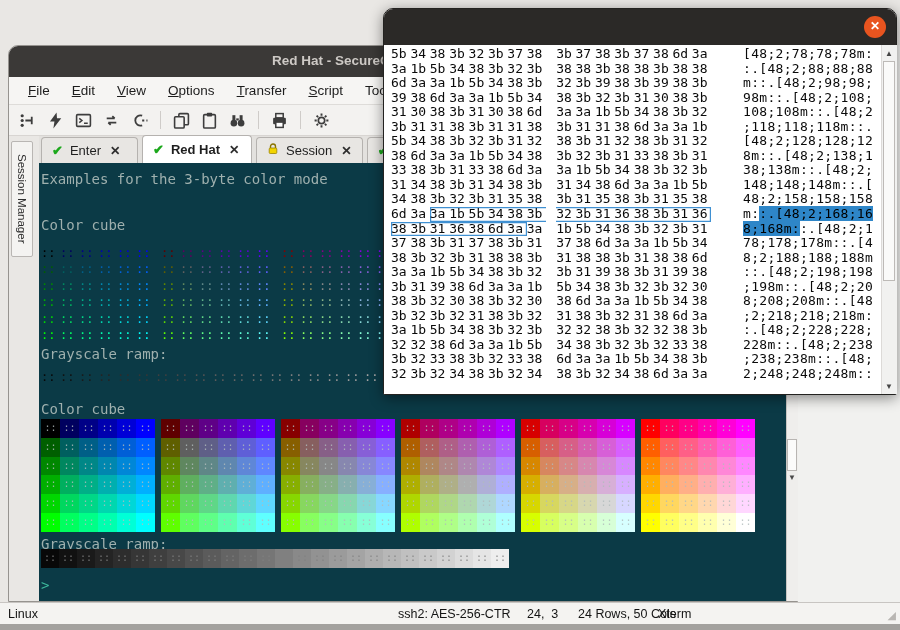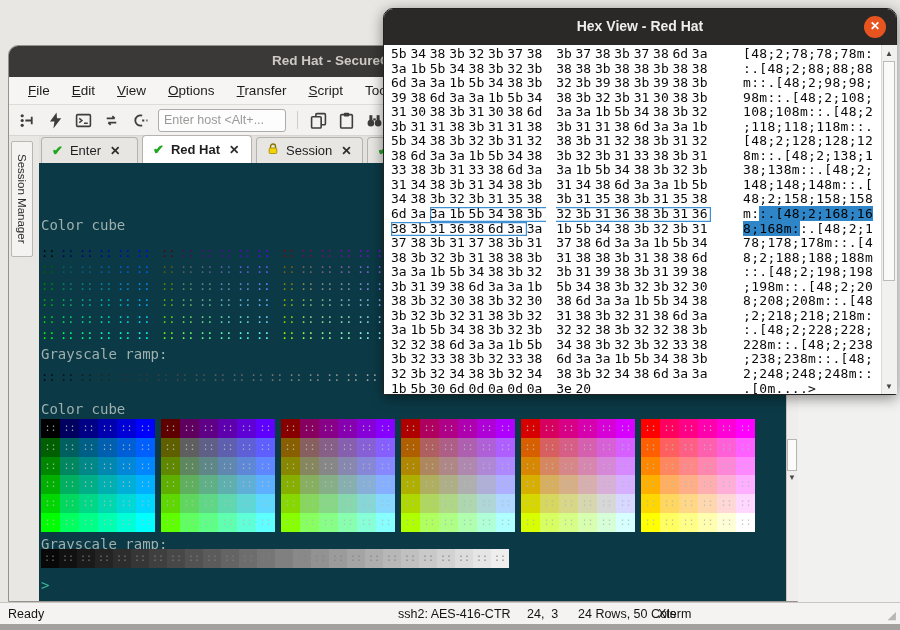--- a/index.html
+++ b/index.html
@@ -129,21 +129,20 @@
         <svg width="17" height="17" viewBox="0 0 16 16">
             <path d="M3.5 6 H11 M11 6 L8.8 3.8 M12.5 10 H5 M5 10 L7.2 12.2" stroke="#3d3d3d" stroke-width="1.6" fill="none"></path>
           </svg>
       </span>
       <span class="tbtn">
         <svg width="17" height="17" viewBox="0 0 16 16">
             <path d="M10.5 3.5 A4.8 4.8 0 1 0 10.5 12.5" stroke="#3d3d3d" stroke-width="1.7" fill="none"></path>
             <path d="M10.5 8 h2 M14.5 8 h1" stroke="#3d3d3d" stroke-width="1.7"></path>
           </svg>
       </span>
-      <input id="host-input" type="text" placeholder="Enter host &lt;Alt+..." style="">
       <span class="tsep"></span>
       <span class="tbtn">
         <svg width="17" height="17" viewBox="0 0 16 16">
             <rect x="5.5" y="1.5" width="9" height="10.5" rx="1" fill="none" stroke="#3d3d3d" stroke-width="1.5"></rect>
             <rect x="1.5" y="4.5" width="9" height="10.5" rx="1" fill="#f3f2f0" stroke="#3d3d3d" stroke-width="1.5"></rect>
           </svg>
       </span>
       <span class="tbtn">
         <svg width="17" height="17" viewBox="0 0 16 16">
             <rect x="2.5" y="2.5" width="11" height="12.5" rx="1" fill="none" stroke="#3d3d3d" stroke-width="1.5"></rect>
@@ -203,20 +202,21 @@
           <span>Session</span>
           <span class="close">✕</span>
         </div>
         <div class="tab" style="min-width: 98px;">
           <span class="check">✔</span>
           <span></span>
         </div>
       </div>
 
     <div id="terminal" class="abs" style="background: rgb(11, 58, 70); color: rgb(159, 176, 174);">
+      <div class="tline" style="top:8px">Examples for the 3-byte color mode</div>
       <div class="tline" style="top:54px">Color cube</div>
       <div id="cube1">
           <div class="cubes-row" style="top: 82px;"><span class="cblock"><span class="ccell" style="color: rgb(0, 0, 0);">::</span><span class="ccell" style="color: rgb(0, 0, 95);">::</span><span class="ccell" style="color: rgb(0, 0, 135);">::</span><span class="ccell" style="color: rgb(0, 0, 175);">::</span><span class="ccell" style="color: rgb(0, 0, 215);">::</span><span class="ccell" style="color: rgb(0, 0, 255);">::</span></span><span class="cblock"><span class="ccell" style="color: rgb(95, 0, 0);">::</span><span class="ccell" style="color: rgb(95, 0, 95);">::</span><span class="ccell" style="color: rgb(95, 0, 135);">::</span><span class="ccell" style="color: rgb(95, 0, 175);">::</span><span class="ccell" style="color: rgb(95, 0, 215);">::</span><span class="ccell" style="color: rgb(95, 0, 255);">::</span></span><span class="cblock"><span class="ccell" style="color: rgb(135, 0, 0);">::</span><span class="ccell" style="color: rgb(135, 0, 95);">::</span><span class="ccell" style="color: rgb(135, 0, 135);">::</span><span class="ccell" style="color: rgb(135, 0, 175);">::</span><span class="ccell" style="color: rgb(135, 0, 215);">::</span><span class="ccell" style="color: rgb(135, 0, 255);">::</span></span><span class="cblock"><span class="ccell" style="color: rgb(175, 0, 0);">::</span><span class="ccell" style="color: rgb(175, 0, 95);">::</span><span class="ccell" style="color: rgb(175, 0, 135);">::</span><span class="ccell" style="color: rgb(175, 0, 175);">::</span><span class="ccell" style="color: rgb(175, 0, 215);">::</span><span class="ccell" style="color: rgb(175, 0, 255);">::</span></span><span class="cblock"><span class="ccell" style="color: rgb(215, 0, 0);">::</span><span class="ccell" style="color: rgb(215, 0, 95);">::</span><span class="ccell" style="color: rgb(215, 0, 135);">::</span><span class="ccell" style="color: rgb(215, 0, 175);">::</span><span class="ccell" style="color: rgb(215, 0, 215);">::</span><span class="ccell" style="color: rgb(215, 0, 255);">::</span></span><span class="cblock"><span class="ccell" style="color: rgb(255, 0, 0);">::</span><span class="ccell" style="color: rgb(255, 0, 95);">::</span><span class="ccell" style="color: rgb(255, 0, 135);">::</span><span class="ccell" style="color: rgb(255, 0, 175);">::</span><span class="ccell" style="color: rgb(255, 0, 215);">::</span><span class="ccell" style="color: rgb(255, 0, 255);">::</span></span></div>
           <div class="cubes-row" style="top: 98.4px;"><span class="cblock"><span class="ccell" style="color: rgb(0, 95, 0);">::</span><span class="ccell" style="color: rgb(0, 95, 95);">::</span><span class="ccell" style="color: rgb(0, 95, 135);">::</span><span class="ccell" style="color: rgb(0, 95, 175);">::</span><span class="ccell" style="color: rgb(0, 95, 215);">::</span><span class="ccell" style="color: rgb(0, 95, 255);">::</span></span><span class="cblock"><span class="ccell" style="color: rgb(95, 95, 0);">::</span><span class="ccell" style="color: rgb(95, 95, 95);">::</span><span class="ccell" style="color: rgb(95, 95, 135);">::</span><span class="ccell" style="color: rgb(95, 95, 175);">::</span><span class="ccell" style="color: rgb(95, 95, 215);">::</span><span class="ccell" style="color: rgb(95, 95, 255);">::</span></span><span class="cblock"><span class="ccell" style="color: rgb(135, 95, 0);">::</span><span class="ccell" style="color: rgb(135, 95, 95);">::</span><span class="ccell" style="color: rgb(135, 95, 135);">::</span><span class="ccell" style="color: rgb(135, 95, 175);">::</span><span class="ccell" style="color: rgb(135, 95, 215);">::</span><span class="ccell" style="color: rgb(135, 95, 255);">::</span></span><span class="cblock"><span class="ccell" style="color: rgb(175, 95, 0);">::</span><span class="ccell" style="color: rgb(175, 95, 95);">::</span><span class="ccell" style="color: rgb(175, 95, 135);">::</span><span class="ccell" style="color: rgb(175, 95, 175);">::</span><span class="ccell" style="color: rgb(175, 95, 215);">::</span><span class="ccell" style="color: rgb(175, 95, 255);">::</span></span><span class="cblock"><span class="ccell" style="color: rgb(215, 95, 0);">::</span><span class="ccell" style="color: rgb(215, 95, 95);">::</span><span class="ccell" style="color: rgb(215, 95, 135);">::</span><span class="ccell" style="color: rgb(215, 95, 175);">::</span><span class="ccell" style="color: rgb(215, 95, 215);">::</span><span class="ccell" style="color: rgb(215, 95, 255);">::</span></span><span class="cblock"><span class="ccell" style="color: rgb(255, 95, 0);">::</span><span class="ccell" style="color: rgb(255, 95, 95);">::</span><span class="ccell" style="color: rgb(255, 95, 135);">::</span><span class="ccell" style="color: rgb(255, 95, 175);">::</span><span class="ccell" style="color: rgb(255, 95, 215);">::</span><span class="ccell" style="color: rgb(255, 95, 255);">::</span></span></div>
           <div class="cubes-row" style="top: 114.8px;"><span class="cblock"><span class="ccell" style="color: rgb(0, 135, 0);">::</span><span class="ccell" style="color: rgb(0, 135, 95);">::</span><span class="ccell" style="color: rgb(0, 135, 135);">::</span><span class="ccell" style="color: rgb(0, 135, 175);">::</span><span class="ccell" style="color: rgb(0, 135, 215);">::</span><span class="ccell" style="color: rgb(0, 135, 255);">::</span></span><span class="cblock"><span class="ccell" style="color: rgb(95, 135, 0);">::</span><span class="ccell" style="color: rgb(95, 135, 95);">::</span><span class="ccell" style="color: rgb(95, 135, 135);">::</span><span class="ccell" style="color: rgb(95, 135, 175);">::</span><span class="ccell" style="color: rgb(95, 135, 215);">::</span><span class="ccell" style="color: rgb(95, 135, 255);">::</span></span><span class="cblock"><span class="ccell" style="color: rgb(135, 135, 0);">::</span><span class="ccell" style="color: rgb(135, 135, 95);">::</span><span class="ccell" style="color: rgb(135, 135, 135);">::</span><span class="ccell" style="color: rgb(135, 135, 175);">::</span><span class="ccell" style="color: rgb(135, 135, 215);">::</span><span class="ccell" style="color: rgb(135, 135, 255);">::</span></span><span class="cblock"><span class="ccell" style="color: rgb(175, 135, 0);">::</span><span class="ccell" style="color: rgb(175, 135, 95);">::</span><span class="ccell" style="color: rgb(175, 135, 135);">::</span><span class="ccell" style="color: rgb(175, 135, 175);">::</span><span class="ccell" style="color: rgb(175, 135, 215);">::</span><span class="ccell" style="color: rgb(175, 135, 255);">::</span></span><span class="cblock"><span class="ccell" style="color: rgb(215, 135, 0);">::</span><span class="ccell" style="color: rgb(215, 135, 95);">::</span><span class="ccell" style="color: rgb(215, 135, 135);">::</span><span class="ccell" style="color: rgb(215, 135, 175);">::</span><span class="ccell" style="color: rgb(215, 135, 215);">::</span><span class="ccell" style="color: rgb(215, 135, 255);">::</span></span><span class="cblock"><span class="ccell" style="color: rgb(255, 135, 0);">::</span><span class="ccell" style="color: rgb(255, 135, 95);">::</span><span class="ccell" style="color: rgb(255, 135, 135);">::</span><span class="ccell" style="color: rgb(255, 135, 175);">::</span><span class="ccell" style="color: rgb(255, 135, 215);">::</span><span class="ccell" style="color: rgb(255, 135, 255);">::</span></span></div>
           <div class="cubes-row" style="top: 131.2px;"><span class="cblock"><span class="ccell" style="color: rgb(0, 175, 0);">::</span><span class="ccell" style="color: rgb(0, 175, 95);">::</span><span class="ccell" style="color: rgb(0, 175, 135);">::</span><span class="ccell" style="color: rgb(0, 175, 175);">::</span><span class="ccell" style="color: rgb(0, 175, 215);">::</span><span class="ccell" style="color: rgb(0, 175, 255);">::</span></span><span class="cblock"><span class="ccell" style="color: rgb(95, 175, 0);">::</span><span class="ccell" style="color: rgb(95, 175, 95);">::</span><span class="ccell" style="color: rgb(95, 175, 135);">::</span><span class="ccell" style="color: rgb(95, 175, 175);">::</span><span class="ccell" style="color: rgb(95, 175, 215);">::</span><span class="ccell" style="color: rgb(95, 175, 255);">::</span></span><span class="cblock"><span class="ccell" style="color: rgb(135, 175, 0);">::</span><span class="ccell" style="color: rgb(135, 175, 95);">::</span><span class="ccell" style="color: rgb(135, 175, 135);">::</span><span class="ccell" style="color: rgb(135, 175, 175);">::</span><span class="ccell" style="color: rgb(135, 175, 215);">::</span><span class="ccell" style="color: rgb(135, 175, 255);">::</span></span><span class="cblock"><span class="ccell" style="color: rgb(175, 175, 0);">::</span><span class="ccell" style="color: rgb(175, 175, 95);">::</span><span class="ccell" style="color: rgb(175, 175, 135);">::</span><span class="ccell" style="color: rgb(175, 175, 175);">::</span><span class="ccell" style="color: rgb(175, 175, 215);">::</span><span class="ccell" style="color: rgb(175, 175, 255);">::</span></span><span class="cblock"><span class="ccell" style="color: rgb(215, 175, 0);">::</span><span class="ccell" style="color: rgb(215, 175, 95);">::</span><span class="ccell" style="color: rgb(215, 175, 135);">::</span><span class="ccell" style="color: rgb(215, 175, 175);">::</span><span class="ccell" style="color: rgb(215, 175, 215);">::</span><span class="ccell" style="color: rgb(215, 175, 255);">::</span></span><span class="cblock"><span class="ccell" style="color: rgb(255, 175, 0);">::</span><span class="ccell" style="color: rgb(255, 175, 95);">::</span><span class="ccell" style="color: rgb(255, 175, 135);">::</span><span class="ccell" style="color: rgb(255, 175, 175);">::</span><span class="ccell" style="color: rgb(255, 175, 215);">::</span><span class="ccell" style="color: rgb(255, 175, 255);">::</span></span></div>
           <div class="cubes-row" style="top: 147.6px;"><span class="cblock"><span class="ccell" style="color: rgb(0, 215, 0);">::</span><span class="ccell" style="color: rgb(0, 215, 95);">::</span><span class="ccell" style="color: rgb(0, 215, 135);">::</span><span class="ccell" style="color: rgb(0, 215, 175);">::</span><span class="ccell" style="color: rgb(0, 215, 215);">::</span><span class="ccell" style="color: rgb(0, 215, 255);">::</span></span><span class="cblock"><span class="ccell" style="color: rgb(95, 215, 0);">::</span><span class="ccell" style="color: rgb(95, 215, 95);">::</span><span class="ccell" style="color: rgb(95, 215, 135);">::</span><span class="ccell" style="color: rgb(95, 215, 175);">::</span><span class="ccell" style="color: rgb(95, 215, 215);">::</span><span class="ccell" style="color: rgb(95, 215, 255);">::</span></span><span class="cblock"><span class="ccell" style="color: rgb(135, 215, 0);">::</span><span class="ccell" style="color: rgb(135, 215, 95);">::</span><span class="ccell" style="color: rgb(135, 215, 135);">::</span><span class="ccell" style="color: rgb(135, 215, 175);">::</span><span class="ccell" style="color: rgb(135, 215, 215);">::</span><span class="ccell" style="color: rgb(135, 215, 255);">::</span></span><span class="cblock"><span class="ccell" style="color: rgb(175, 215, 0);">::</span><span class="ccell" style="color: rgb(175, 215, 95);">::</span><span class="ccell" style="color: rgb(175, 215, 135);">::</span><span class="ccell" style="color: rgb(175, 215, 175);">::</span><span class="ccell" style="color: rgb(175, 215, 215);">::</span><span class="ccell" style="color: rgb(175, 215, 255);">::</span></span><span class="cblock"><span class="ccell" style="color: rgb(215, 215, 0);">::</span><span class="ccell" style="color: rgb(215, 215, 95);">::</span><span class="ccell" style="color: rgb(215, 215, 135);">::</span><span class="ccell" style="color: rgb(215, 215, 175);">::</span><span class="ccell" style="color: rgb(215, 215, 215);">::</span><span class="ccell" style="color: rgb(215, 215, 255);">::</span></span><span class="cblock"><span class="ccell" style="color: rgb(255, 215, 0);">::</span><span class="ccell" style="color: rgb(255, 215, 95);">::</span><span class="ccell" style="color: rgb(255, 215, 135);">::</span><span class="ccell" style="color: rgb(255, 215, 175);">::</span><span class="ccell" style="color: rgb(255, 215, 215);">::</span><span class="ccell" style="color: rgb(255, 215, 255);">::</span></span></div>
           <div class="cubes-row" style="top: 164px;"><span class="cblock"><span class="ccell" style="color: rgb(0, 255, 0);">::</span><span class="ccell" style="color: rgb(0, 255, 95);">::</span><span class="ccell" style="color: rgb(0, 255, 135);">::</span><span class="ccell" style="color: rgb(0, 255, 175);">::</span><span class="ccell" style="color: rgb(0, 255, 215);">::</span><span class="ccell" style="color: rgb(0, 255, 255);">::</span></span><span class="cblock"><span class="ccell" style="color: rgb(95, 255, 0);">::</span><span class="ccell" style="color: rgb(95, 255, 95);">::</span><span class="ccell" style="color: rgb(95, 255, 135);">::</span><span class="ccell" style="color: rgb(95, 255, 175);">::</span><span class="ccell" style="color: rgb(95, 255, 215);">::</span><span class="ccell" style="color: rgb(95, 255, 255);">::</span></span><span class="cblock"><span class="ccell" style="color: rgb(135, 255, 0);">::</span><span class="ccell" style="color: rgb(135, 255, 95);">::</span><span class="ccell" style="color: rgb(135, 255, 135);">::</span><span class="ccell" style="color: rgb(135, 255, 175);">::</span><span class="ccell" style="color: rgb(135, 255, 215);">::</span><span class="ccell" style="color: rgb(135, 255, 255);">::</span></span><span class="cblock"><span class="ccell" style="color: rgb(175, 255, 0);">::</span><span class="ccell" style="color: rgb(175, 255, 95);">::</span><span class="ccell" style="color: rgb(175, 255, 135);">::</span><span class="ccell" style="color: rgb(175, 255, 175);">::</span><span class="ccell" style="color: rgb(175, 255, 215);">::</span><span class="ccell" style="color: rgb(175, 255, 255);">::</span></span><span class="cblock"><span class="ccell" style="color: rgb(215, 255, 0);">::</span><span class="ccell" style="color: rgb(215, 255, 95);">::</span><span class="ccell" style="color: rgb(215, 255, 135);">::</span><span class="ccell" style="color: rgb(215, 255, 175);">::</span><span class="ccell" style="color: rgb(215, 255, 215);">::</span><span class="ccell" style="color: rgb(215, 255, 255);">::</span></span><span class="cblock"><span class="ccell" style="color: rgb(255, 255, 0);">::</span><span class="ccell" style="color: rgb(255, 255, 95);">::</span><span class="ccell" style="color: rgb(255, 255, 135);">::</span><span class="ccell" style="color: rgb(255, 255, 175);">::</span><span class="ccell" style="color: rgb(255, 255, 215);">::</span><span class="ccell" style="color: rgb(255, 255, 255);">::</span></span></div>
         </div>
       <div class="tline" style="top:183px">Grayscale ramp:</div>
@@ -229,32 +229,31 @@
     </div>
 
     <div id="term-scrollbar" class="abs"></div>
     <div id="term-thumb" class="abs"></div>
     <div id="term-scroll-down" class="abs">▼</div>
   </div>
 
   <div id="desk-right" class="abs"></div>
 
   <div id="status-bar" class="abs">
-    <span class="status-item" style="left:8px">Ready</span>
-    <span class="status-item" style="left:398px">ssh2: AES-416-CTR</span>
+    <span class="status-item" style="left:8px">Linux</span>
+    <span class="status-item" style="left:398px">ssh2: AES-256-CTR</span>
     <span class="status-item" style="left:527px">24,  3</span>
     <span class="status-item" style="left:578px">24 Rows, 50 Cols</span>
     <span class="status-item" style="left:658px">Xterm</span>
     <span id="resize-grip">◢</span>
   </div>
   <div id="bottom-strip" class="abs"></div>
 
   <div id="hex-window" class="abs">
     <div id="hex-titlebar" class="abs" style="background: rgb(43, 41, 39);">
-      <div id="hex-title" class="abs">Hex View - Red Hat</div>
       <div id="hex-close" class="abs" style="background: rgb(232, 84, 31);">✕</div>
     </div>
     <div id="hex-body" class="abs">
         <div class="hexrow"><span class="byte">5b</span><span class="byte">34</span><span class="byte">38</span><span class="byte">3b</span><span class="byte">32</span><span class="byte">3b</span><span class="byte">37</span><span class="byte">38</span><span class="byte grp">3b</span><span class="byte">37</span><span class="byte">38</span><span class="byte">3b</span><span class="byte">37</span><span class="byte">38</span><span class="byte">6d</span><span class="byte">3a</span><span class="arow">[48;2;78;78;78m:</span></div>
         <div class="hexrow"><span class="byte">3a</span><span class="byte">1b</span><span class="byte">5b</span><span class="byte">34</span><span class="byte">38</span><span class="byte">3b</span><span class="byte">32</span><span class="byte">3b</span><span class="byte grp">38</span><span class="byte">38</span><span class="byte">3b</span><span class="byte">38</span><span class="byte">38</span><span class="byte">3b</span><span class="byte">38</span><span class="byte">38</span><span class="arow">:.[48;2;88;88;88</span></div>
         <div class="hexrow"><span class="byte">6d</span><span class="byte">3a</span><span class="byte">3a</span><span class="byte">1b</span><span class="byte">5b</span><span class="byte">34</span><span class="byte">38</span><span class="byte">3b</span><span class="byte grp">32</span><span class="byte">3b</span><span class="byte">39</span><span class="byte">38</span><span class="byte">3b</span><span class="byte">39</span><span class="byte">38</span><span class="byte">3b</span><span class="arow">m::.[48;2;98;98;</span></div>
         <div class="hexrow"><span class="byte">39</span><span class="byte">38</span><span class="byte">6d</span><span class="byte">3a</span><span class="byte">3a</span><span class="byte">1b</span><span class="byte">5b</span><span class="byte">34</span><span class="byte grp">38</span><span class="byte">3b</span><span class="byte">32</span><span class="byte">3b</span><span class="byte">31</span><span class="byte">30</span><span class="byte">38</span><span class="byte">3b</span><span class="arow">98m::.[48;2;108;</span></div>
         <div class="hexrow"><span class="byte">31</span><span class="byte">30</span><span class="byte">38</span><span class="byte">3b</span><span class="byte">31</span><span class="byte">30</span><span class="byte">38</span><span class="byte">6d</span><span class="byte grp">3a</span><span class="byte">3a</span><span class="byte">1b</span><span class="byte">5b</span><span class="byte">34</span><span class="byte">38</span><span class="byte">3b</span><span class="byte">32</span><span class="arow">108;108m::.[48;2</span></div>
         <div class="hexrow"><span class="byte">3b</span><span class="byte">31</span><span class="byte">31</span><span class="byte">38</span><span class="byte">3b</span><span class="byte">31</span><span class="byte">31</span><span class="byte">38</span><span class="byte grp">3b</span><span class="byte">31</span><span class="byte">31</span><span class="byte">38</span><span class="byte">6d</span><span class="byte">3a</span><span class="byte">3a</span><span class="byte">1b</span><span class="arow">;118;118;118m::.</span></div>
         <div class="hexrow"><span class="byte">5b</span><span class="byte">34</span><span class="byte">38</span><span class="byte">3b</span><span class="byte">32</span><span class="byte">3b</span><span class="byte">31</span><span class="byte">32</span><span class="byte grp">38</span><span class="byte">3b</span><span class="byte">31</span><span class="byte">32</span><span class="byte">38</span><span class="byte">3b</span><span class="byte">31</span><span class="byte">32</span><span class="arow">[48;2;128;128;12</span></div>
@@ -267,21 +266,20 @@
         <div class="hexrow"><span class="byte">37</span><span class="byte">38</span><span class="byte">3b</span><span class="byte">31</span><span class="byte">37</span><span class="byte">38</span><span class="byte">3b</span><span class="byte">31</span><span class="byte grp">37</span><span class="byte">38</span><span class="byte">6d</span><span class="byte">3a</span><span class="byte">3a</span><span class="byte">1b</span><span class="byte">5b</span><span class="byte">34</span><span class="arow">78;178;178m::.[4</span></div>
         <div class="hexrow"><span class="byte">38</span><span class="byte">3b</span><span class="byte">32</span><span class="byte">3b</span><span class="byte">31</span><span class="byte">38</span><span class="byte">38</span><span class="byte">3b</span><span class="byte grp">31</span><span class="byte">38</span><span class="byte">38</span><span class="byte">3b</span><span class="byte">31</span><span class="byte">38</span><span class="byte">38</span><span class="byte">6d</span><span class="arow">8;2;188;188;188m</span></div>
         <div class="hexrow"><span class="byte">3a</span><span class="byte">3a</span><span class="byte">1b</span><span class="byte">5b</span><span class="byte">34</span><span class="byte">38</span><span class="byte">3b</span><span class="byte">32</span><span class="byte grp">3b</span><span class="byte">31</span><span class="byte">39</span><span class="byte">38</span><span class="byte">3b</span><span class="byte">31</span><span class="byte">39</span><span class="byte">38</span><span class="arow">::.[48;2;198;198</span></div>
         <div class="hexrow"><span class="byte">3b</span><span class="byte">31</span><span class="byte">39</span><span class="byte">38</span><span class="byte">6d</span><span class="byte">3a</span><span class="byte">3a</span><span class="byte">1b</span><span class="byte grp">5b</span><span class="byte">34</span><span class="byte">38</span><span class="byte">3b</span><span class="byte">32</span><span class="byte">3b</span><span class="byte">32</span><span class="byte">30</span><span class="arow">;198m::.[48;2;20</span></div>
         <div class="hexrow"><span class="byte">38</span><span class="byte">3b</span><span class="byte">32</span><span class="byte">30</span><span class="byte">38</span><span class="byte">3b</span><span class="byte">32</span><span class="byte">30</span><span class="byte grp">38</span><span class="byte">6d</span><span class="byte">3a</span><span class="byte">3a</span><span class="byte">1b</span><span class="byte">5b</span><span class="byte">34</span><span class="byte">38</span><span class="arow">8;208;208m::.[48</span></div>
         <div class="hexrow"><span class="byte">3b</span><span class="byte">32</span><span class="byte">3b</span><span class="byte">32</span><span class="byte">31</span><span class="byte">38</span><span class="byte">3b</span><span class="byte">32</span><span class="byte grp">31</span><span class="byte">38</span><span class="byte">3b</span><span class="byte">32</span><span class="byte">31</span><span class="byte">38</span><span class="byte">6d</span><span class="byte">3a</span><span class="arow">;2;218;218;218m:</span></div>
         <div class="hexrow"><span class="byte">3a</span><span class="byte">1b</span><span class="byte">5b</span><span class="byte">34</span><span class="byte">38</span><span class="byte">3b</span><span class="byte">32</span><span class="byte">3b</span><span class="byte grp">32</span><span class="byte">32</span><span class="byte">38</span><span class="byte">3b</span><span class="byte">32</span><span class="byte">32</span><span class="byte">38</span><span class="byte">3b</span><span class="arow">:.[48;2;228;228;</span></div>
         <div class="hexrow"><span class="byte">32</span><span class="byte">32</span><span class="byte">38</span><span class="byte">6d</span><span class="byte">3a</span><span class="byte">3a</span><span class="byte">1b</span><span class="byte">5b</span><span class="byte grp">34</span><span class="byte">38</span><span class="byte">3b</span><span class="byte">32</span><span class="byte">3b</span><span class="byte">32</span><span class="byte">33</span><span class="byte">38</span><span class="arow">228m::.[48;2;238</span></div>
         <div class="hexrow"><span class="byte">3b</span><span class="byte">32</span><span class="byte">33</span><span class="byte">38</span><span class="byte">3b</span><span class="byte">32</span><span class="byte">33</span><span class="byte">38</span><span class="byte grp">6d</span><span class="byte">3a</span><span class="byte">3a</span><span class="byte">1b</span><span class="byte">5b</span><span class="byte">34</span><span class="byte">38</span><span class="byte">3b</span><span class="arow">;238;238m::.[48;</span></div>
         <div class="hexrow"><span class="byte">32</span><span class="byte">3b</span><span class="byte">32</span><span class="byte">34</span><span class="byte">38</span><span class="byte">3b</span><span class="byte">32</span><span class="byte">34</span><span class="byte grp">38</span><span class="byte">3b</span><span class="byte">32</span><span class="byte">34</span><span class="byte">38</span><span class="byte">6d</span><span class="byte">3a</span><span class="byte">3a</span><span class="arow">2;248;248;248m::</span></div>
-        <div class="hexrow"><span class="byte">1b</span><span class="byte">5b</span><span class="byte">30</span><span class="byte">6d</span><span class="byte">0d</span><span class="byte">0a</span><span class="byte">0d</span><span class="byte">0a</span><span class="byte grp">3e</span><span class="byte">20</span><span class="arow">.[0m....&gt; </span></div>
       </div>
     <div id="hex-scrollbar" class="abs"></div>
     <div class="sb-arrow" style="top:38px">▲</div>
     <div id="hex-thumb" class="abs"></div>
     <div class="sb-arrow" style="top:371px">▼</div>
   </div>
 
 </div>
 
 </body></html>

